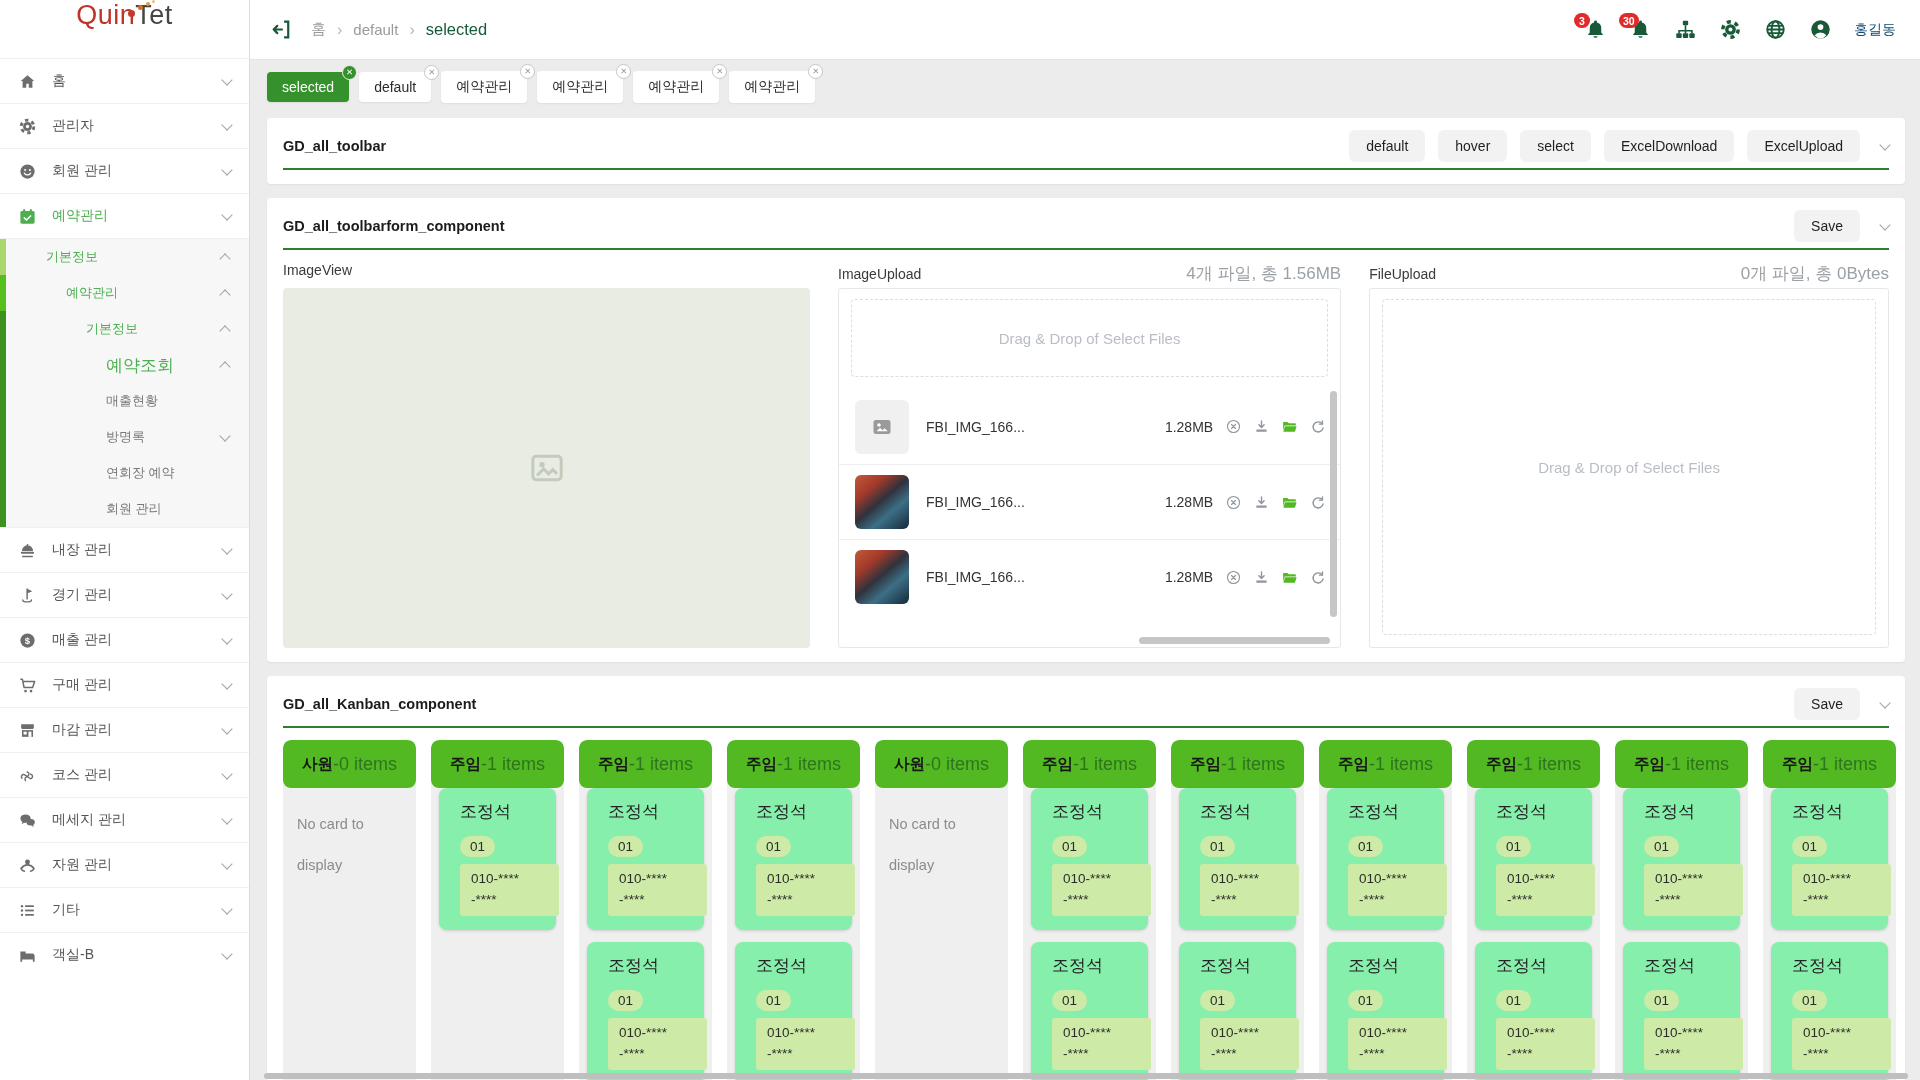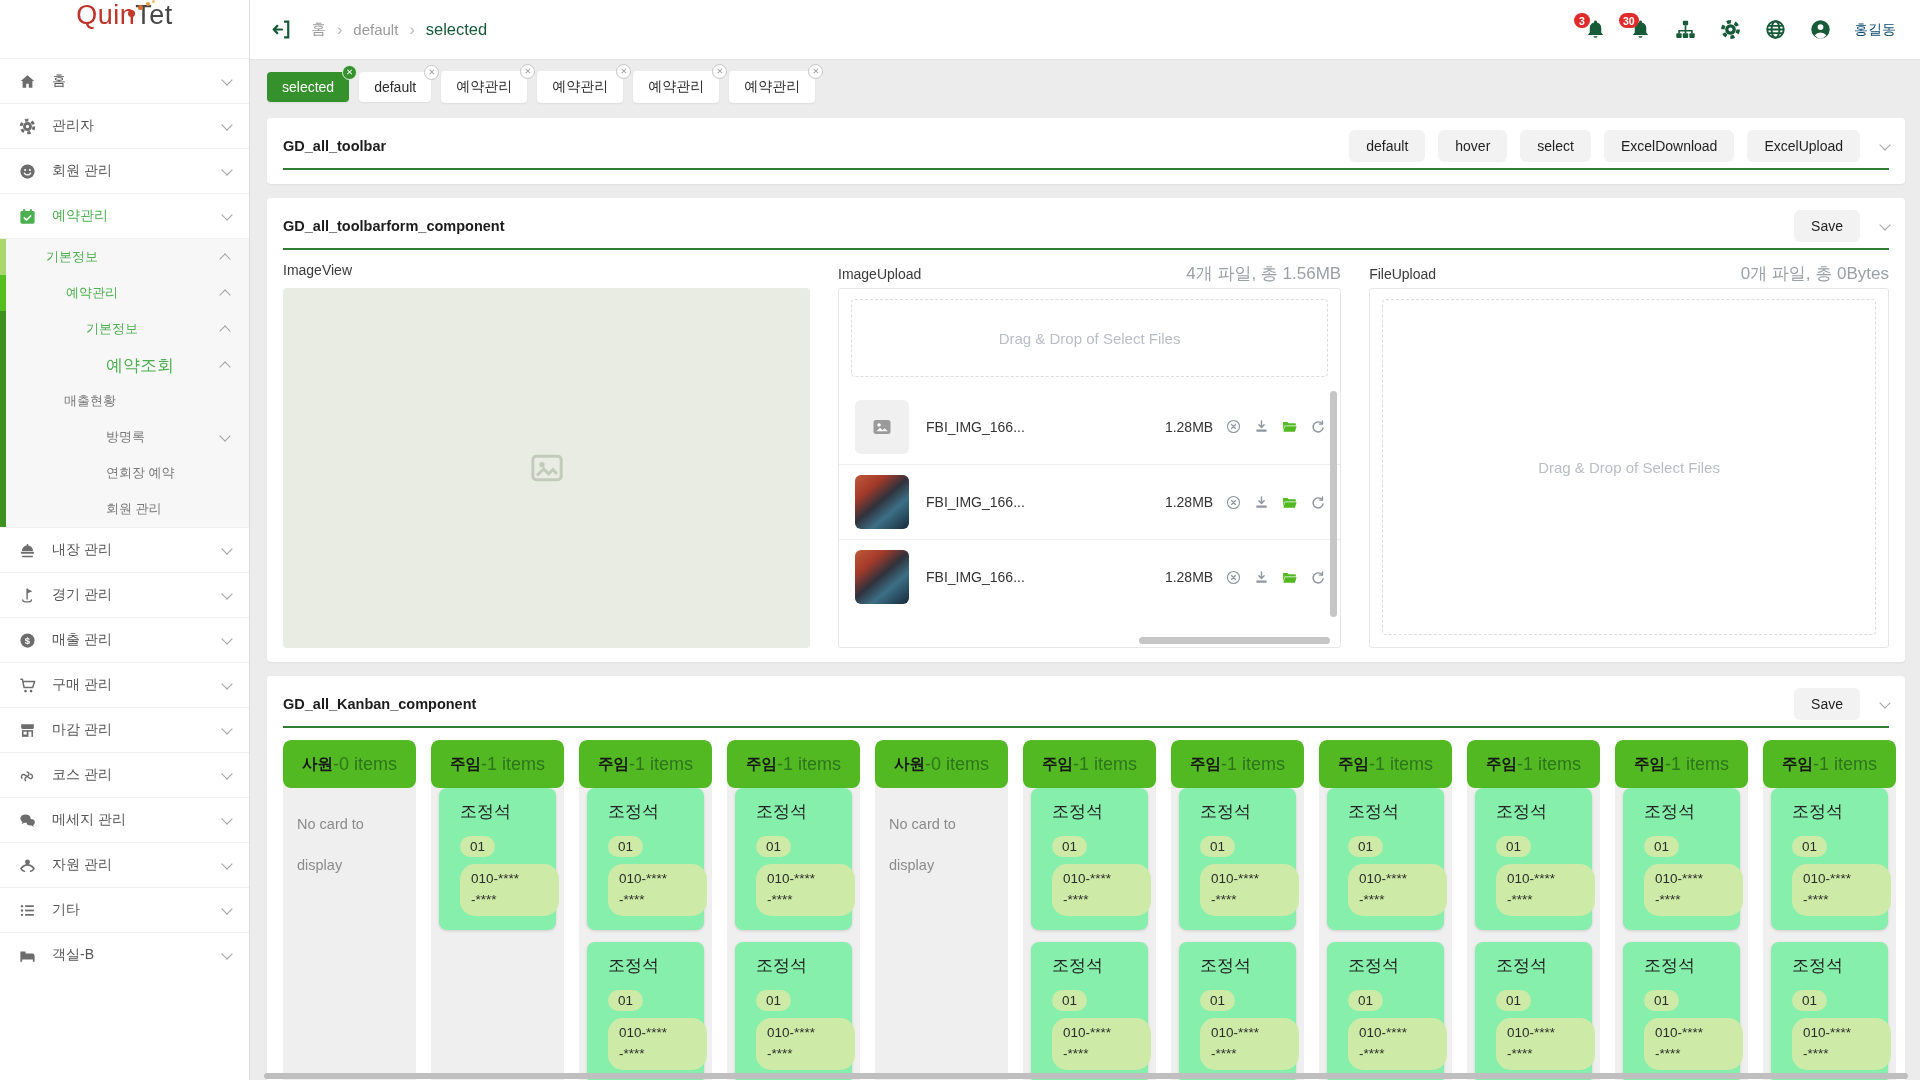--- a/index.html
+++ b/index.html
@@ -81,21 +81,21 @@
 
 .kanban{display:flex;gap:15px;margin-top:12px;align-items:flex-start}
 .kcol{width:133px;flex-shrink:0;background:#efefef;border-radius:8px;min-height:420px;overflow:hidden}
 .khead{height:48px;background:var(--kanban-green);border-radius:8px;display:flex;align-items:center;justify-content:center;cursor:pointer}
 .kname{font-size:15.5px;font-weight:bold;color:#161616}
 .kcount{font-size:18px;color:var(--kanban-count)}
 .kempty{margin:16px 14px;width:96px;color:#8b8b8b;font-size:14.5px;line-height:2.8}
 .kcard{margin:0 8px 12px;background:#86efac;border-radius:8px;box-shadow:0 1px 3px rgba(0,0,0,.14);padding:12px 21px 14px;cursor:pointer}
 .ktitle{font-size:17px;color:#222;margin-bottom:13px}
 .kbadge{display:inline-block;background:var(--pill-green);border-radius:12px;padding:3px 10px;font-size:13.5px;color:#2c2c2c}
-.kphone{margin-top:7px;background:var(--pill-green);border-radius:15px;padding:5px 11px;font-size:13.5px;color:#2c2c2c;width:99px;line-height:1.55}
+.kphone{margin-top:7px;background:var(--pill-green);border-radius:3px;padding:5px 11px;font-size:13.5px;color:#2c2c2c;width:99px;line-height:1.55}
 
 .page-scroll{position:absolute;left:14px;right:12px;bottom:1px;height:6px;border-radius:3px;background:#bfbfbf}
 .icon{display:inline-flex}
 .icon svg{width:100%;height:100%;display:block}
 </style>
 </head>
 <body>
 
 <div class="app">
 
@@ -167,21 +167,21 @@
           <div class="smi green" style="padding-left: 86px;">
             <span class="bar" style="background: rgb(62, 145, 32);"></span>
             <span class="lbl">기본정보</span>
             <span class="chev up"></span>
           </div>
           <div class="smi green selected" style="padding-left: 106px;">
             <span class="bar" style="background: rgb(62, 145, 32);"></span>
             <span class="lbl">예약조회</span>
             <span class="chev up"></span>
           </div>
-          <div class="smi" style="padding-left: 64px;">
+          <div class="smi" style="padding-left: 106px;">
             <span class="bar" style="background: rgb(62, 145, 32);"></span>
             <span class="lbl">매출현황</span>
           </div>
           <div class="smi" style="padding-left: 106px;">
             <span class="bar" style="background: rgb(62, 145, 32);"></span>
             <span class="lbl">방명록</span>
             <span class="chev"></span>
           </div>
           <div class="smi" style="padding-left: 106px;">
             <span class="bar" style="background: rgb(62, 145, 32);"></span>

